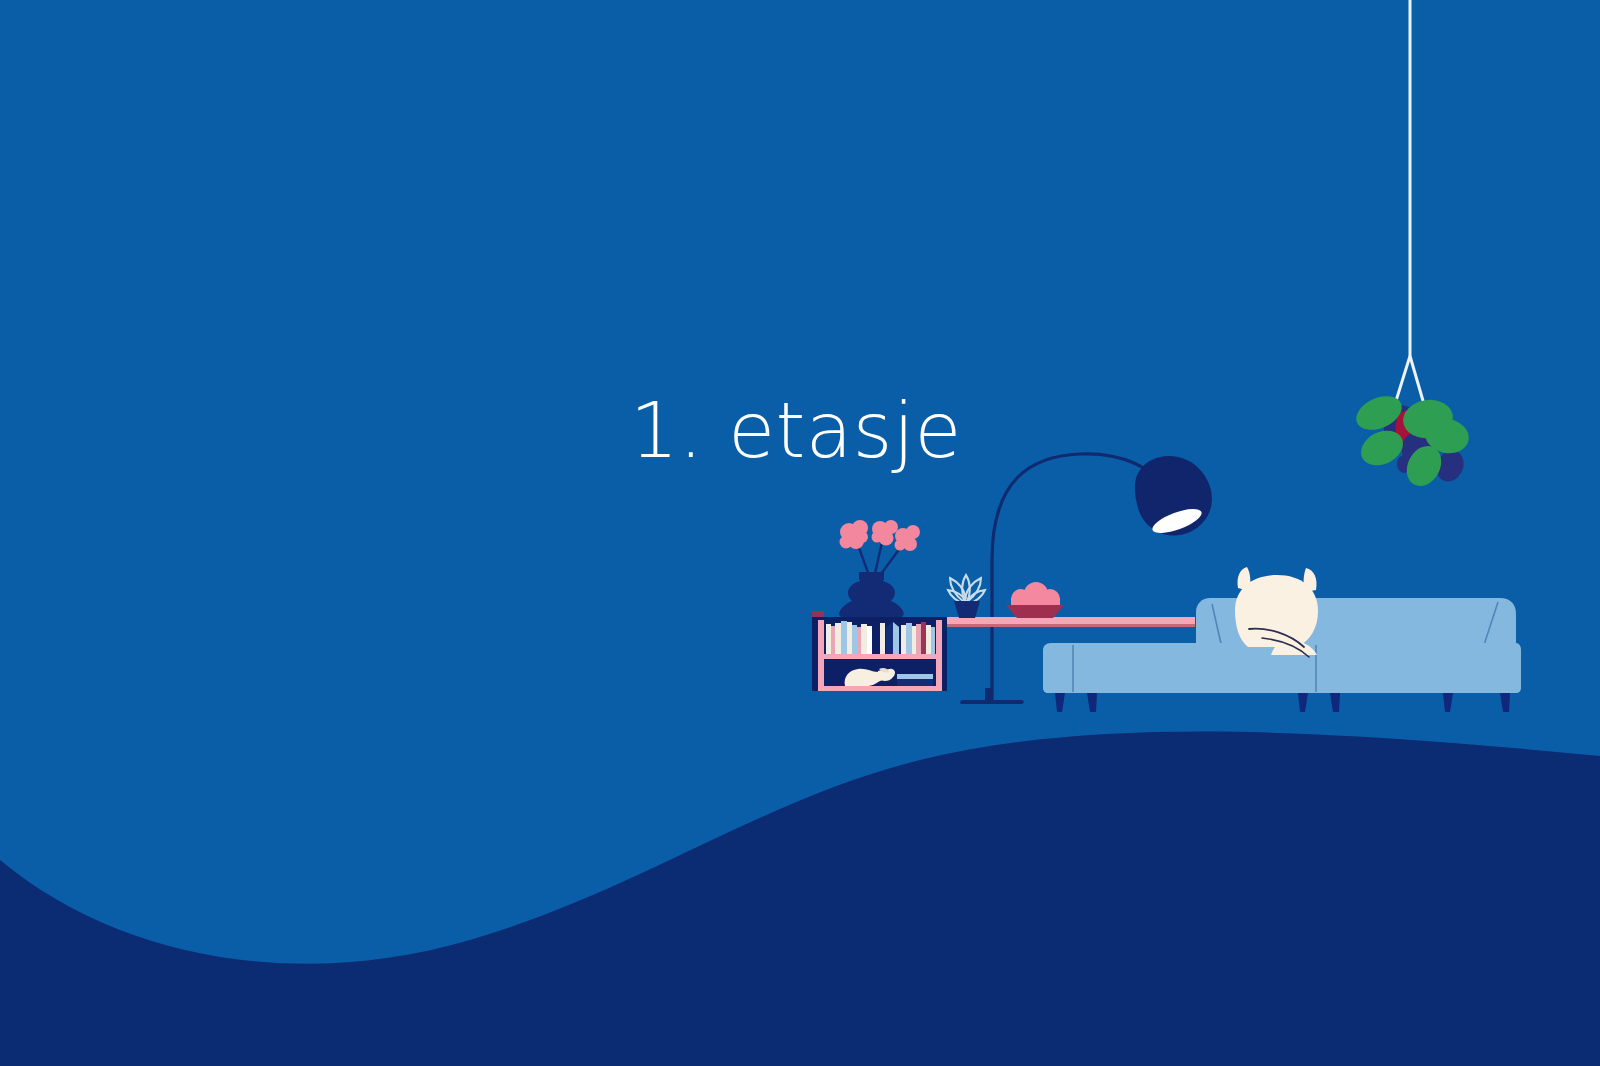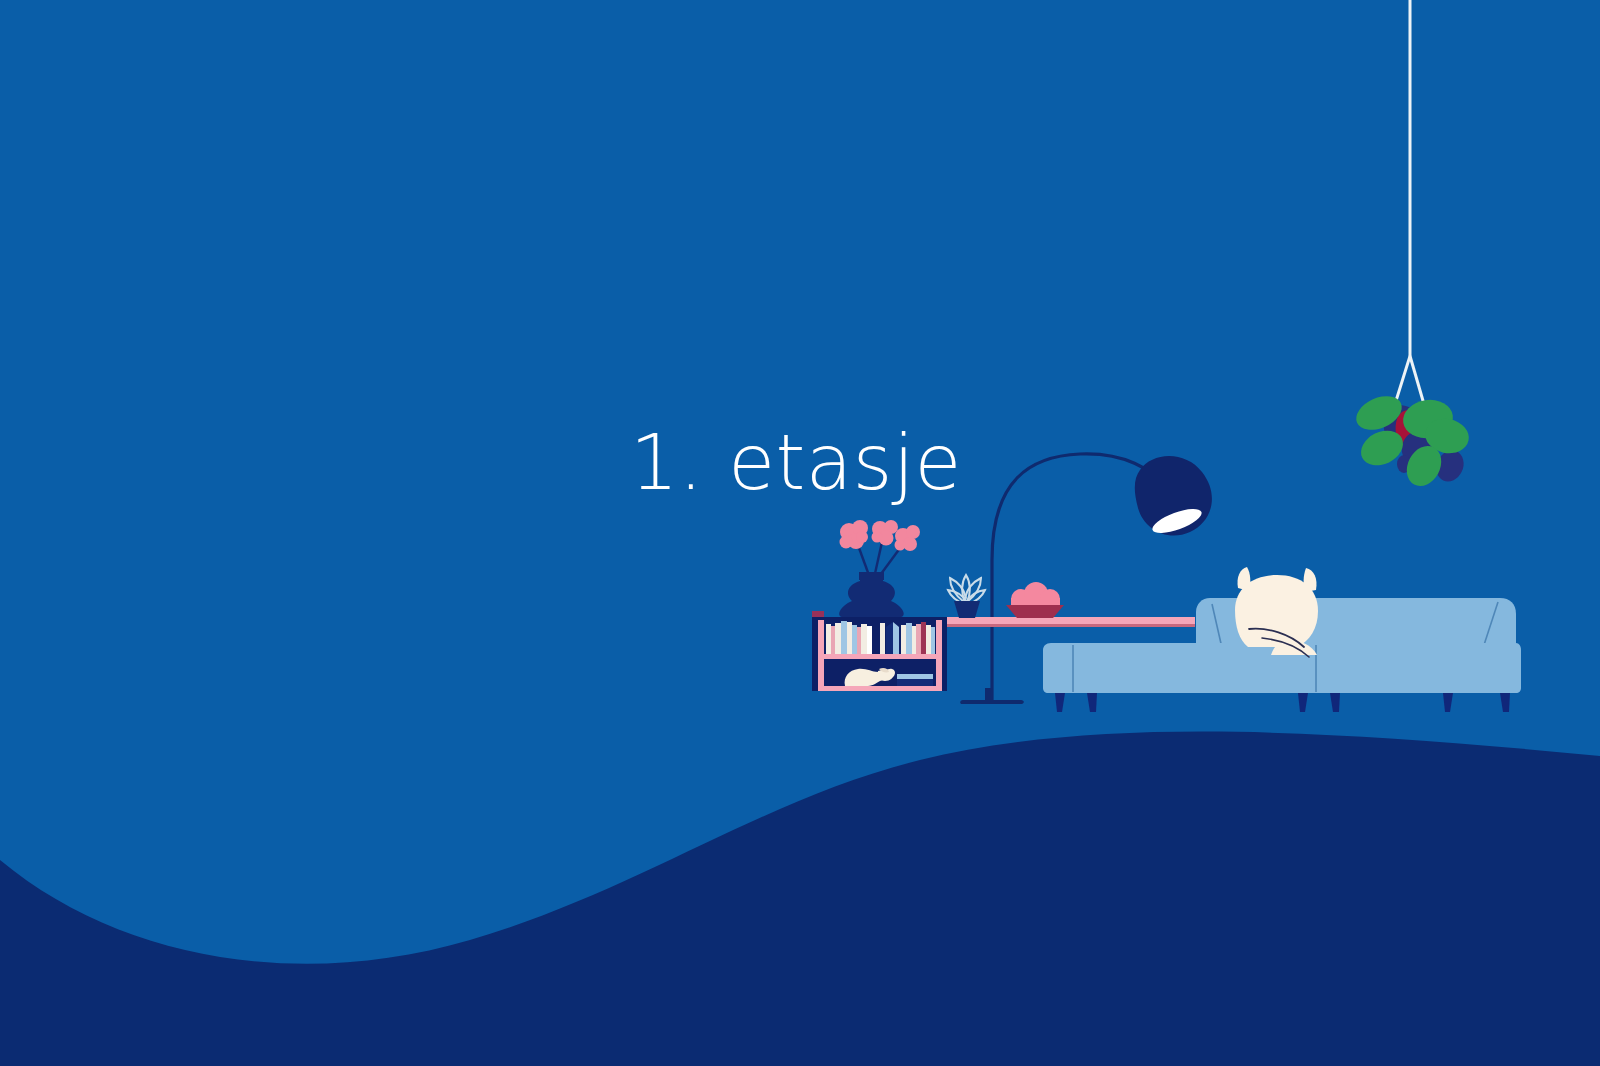--- a/index.html
+++ b/index.html
@@ -37,21 +37,20 @@
     position: absolute;
     left: 630px;
     top: 393px;
     color: #FFFFFF;
     font-family: "DejaVu Sans", "Liberation Sans", sans-serif;
     font-weight: 300;
     font-size: 76px;
     letter-spacing: 0.5px;
     line-height: 1;
     white-space: nowrap;
-    margin-top: 32px;
   }
 </style>
 </head>
 <body>
 
 <div id="stage">
 
   <svg id="scene-svg" viewBox="0 0 1600 1066" xmlns="http://www.w3.org/2000/svg">
 
     <rect x="0" y="0" width="1600" height="1066" fill="#0A5EA8"></rect>

